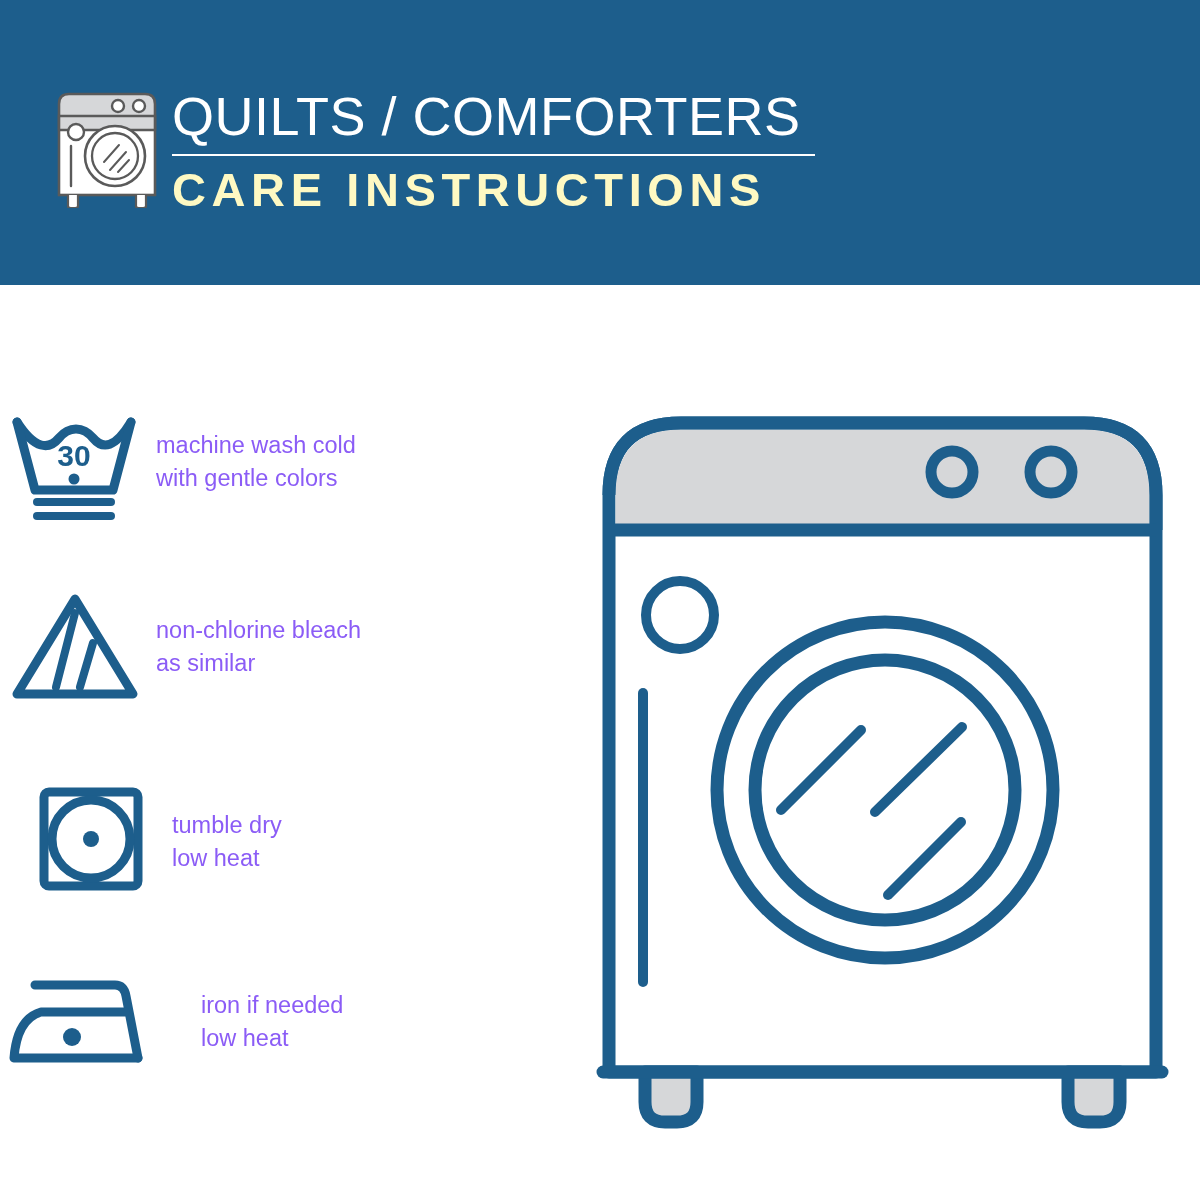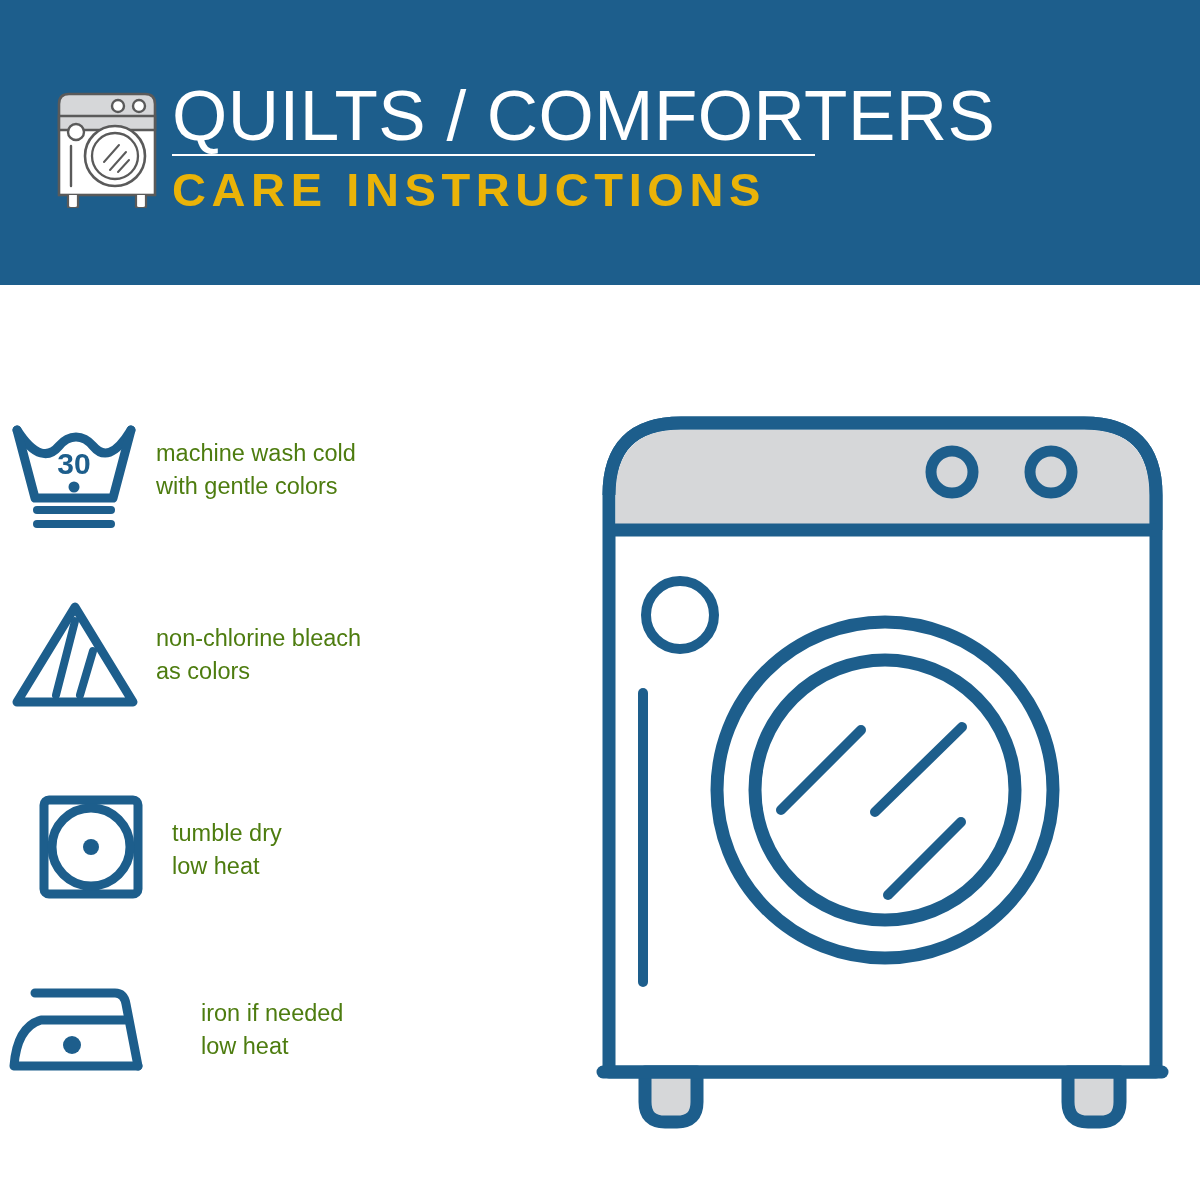--- a/index.html
+++ b/index.html
@@ -35,47 +35,47 @@
     width: 110px;
     height: 126px;
   }
   #header-titles {
     position: absolute;
     left: 172px;
     top: 86px;
     width: 660px;
   }
   .title-line1 {
-    font-size: 71px;
+    font-size: 54px;
     line-height: 60px;
     font-weight: 300;
     color: #ffffff;
     letter-spacing: 0.5px;
     white-space: nowrap;
   }
   .title-divider {
     height: 2px;
     background: #ffffff;
     margin: 8px 0 9px 0;
     width: 643px;
   }
   .title-line2 {
     font-size: 47px;
     line-height: 50px;
     font-weight: 700;
-    color: #eab308;
+    color: #fef9c3;
     letter-spacing: 5.6px;
     white-space: nowrap;
   }
 
   
   #care-list {
     position: absolute;
     left: 0;
-    top: 285px;
+    top: 277px;
     width: 560px;
     height: 647px;
   }
   .care-row {
     position: absolute;
     left: 0;
     width: 520px;
     display: flex;
     align-items: center;
   }
@@ -83,21 +83,21 @@
     width: 150px;
     min-width: 150px;
     height: 120px;
     display: flex;
     align-items: center;
     justify-content: center;
   }
   .care-text {
     font-size: 23.5px;
     line-height: 33px;
-    color: #4d7c0f;
+    color: #8b5cf6;
     padding-left: 6px;
   }
   .care-text div { white-space: nowrap; }
 
   #row-wash   { top: 125px; }
   #row-bleach { top: 310px; }
   #row-dry    { top: 505px; margin-left: 16px; }
   #row-iron   { top: 685px; gap: 45px; }
 
   
@@ -176,21 +176,21 @@
     <div class="care-row" id="row-bleach">
       <div class="care-icon">
         <svg viewBox="0 0 140 120" width="140" height="120" aria-hidden="true">
           <path d="M70 12 L128 107 L12 107 Z" fill="none" stroke="#1d5e8c" stroke-width="9" stroke-linejoin="round"></path>
           <line x1="70" y1="26" x2="51" y2="100" stroke="#1d5e8c" stroke-width="8" stroke-linecap="round"></line>
           <line x1="88" y1="56" x2="75" y2="100" stroke="#1d5e8c" stroke-width="8" stroke-linecap="round"></line>
         </svg>
       </div>
       <div class="care-text">
         <div>non-chlorine bleach</div>
-        <div>as colors</div>
+        <div>as similar</div>
       </div>
     </div>
 
     <div class="care-row" id="row-dry">
       <div class="care-icon">
         <svg viewBox="0 0 140 120" width="140" height="120" aria-hidden="true">
           <rect x="23" y="10" width="94" height="94" rx="5" fill="none" stroke="#1d5e8c" stroke-width="9"></rect>
           <circle cx="70" cy="57" r="39" fill="none" stroke="#1d5e8c" stroke-width="9"></circle>
           <circle cx="70" cy="57" r="8" fill="#1d5e8c"></circle>
         </svg>

